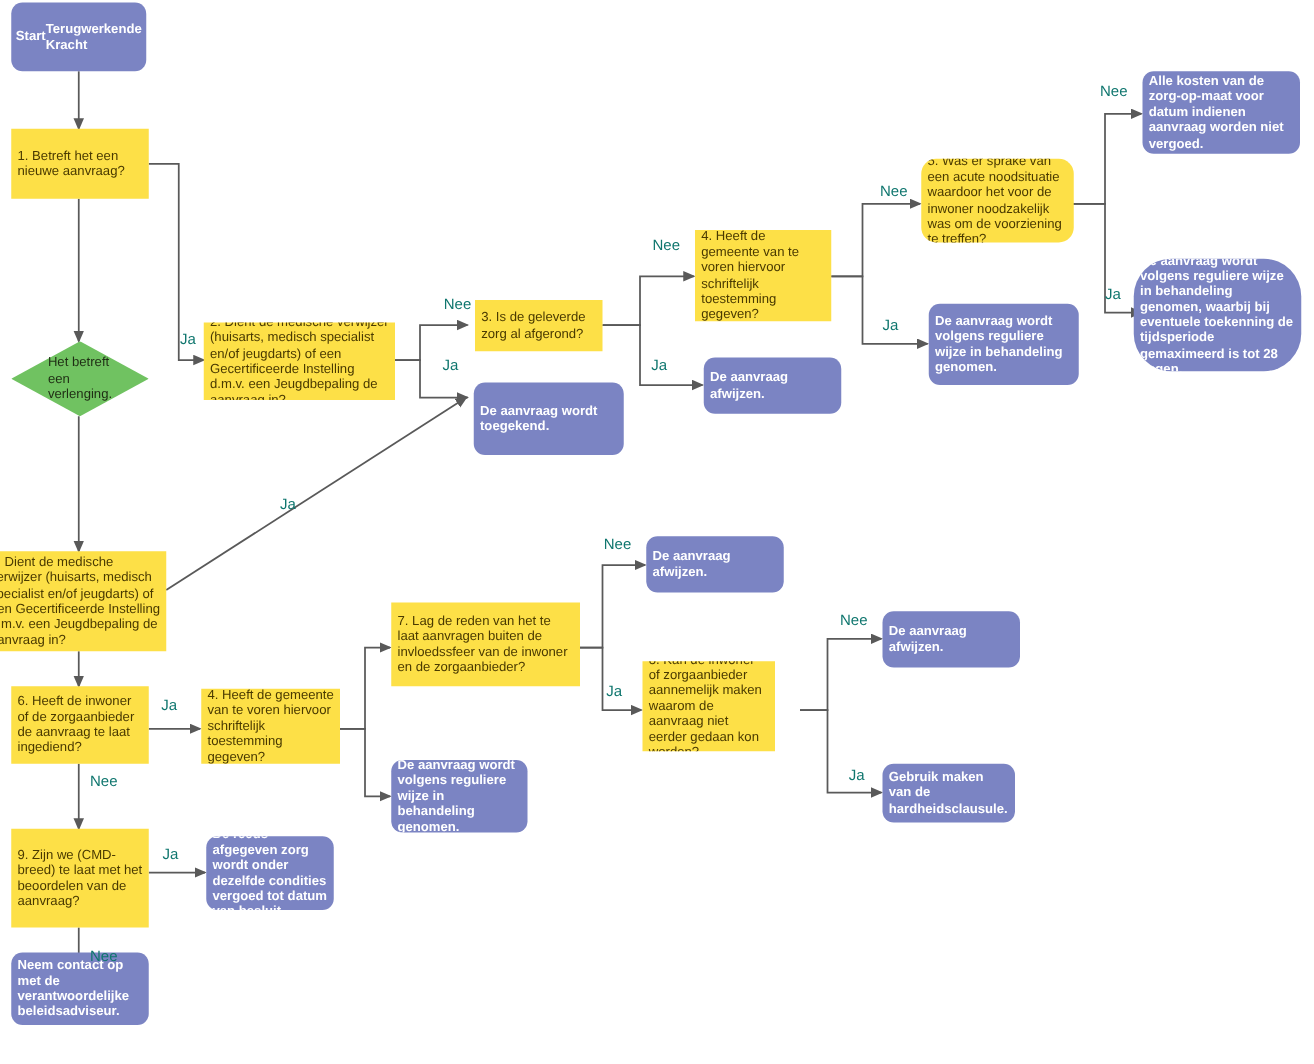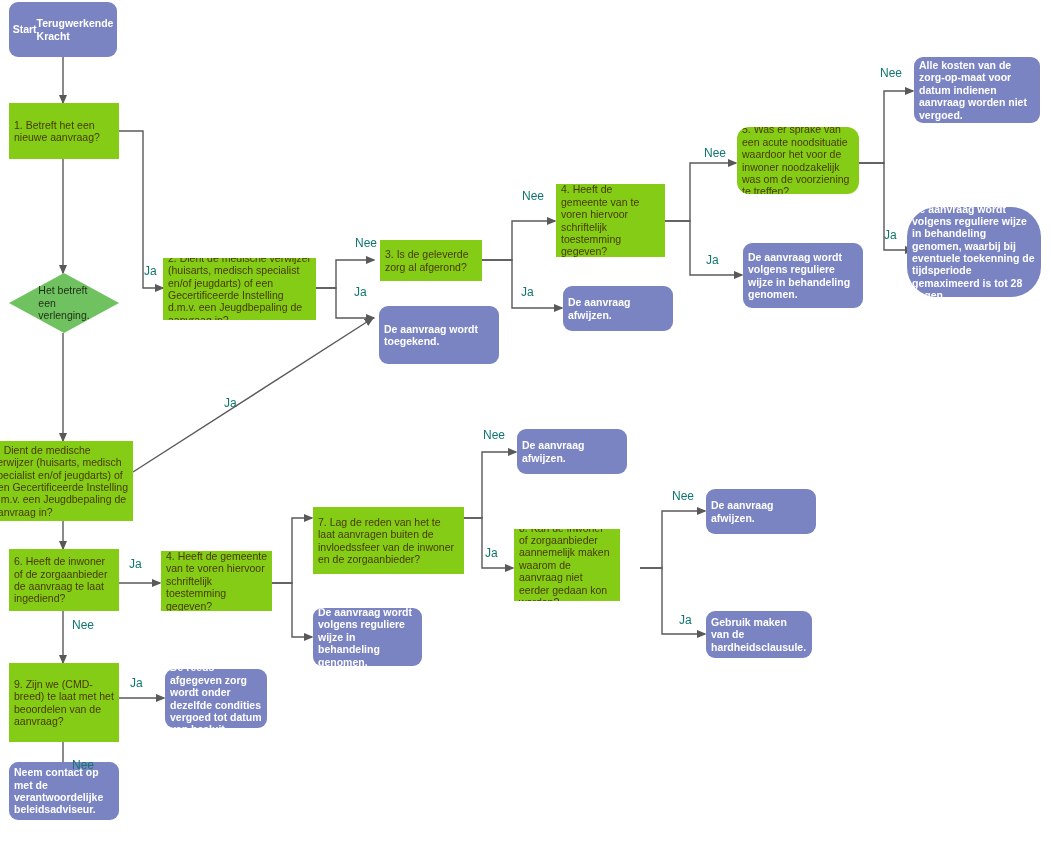--- a/index.html
+++ b/index.html
@@ -30,21 +30,21 @@
     box-sizing: border-box;
     display: flex;
     align-items: center;
     justify-content: center;
     text-align: left;
     line-height: 1.18;
     padding: 3px 5px;
     overflow: hidden;
   }
   .node-decision {
-    background: #84cc16;
+    background: #fde047;
     color: #4a3a00;
     font-size: 10.5px;
   }
   .node-terminal {
     background: #7B84C3;
     color: #ffffff;
     font-weight: bold;
     border-radius: 9px;
     font-size: 10.5px;
   }
@@ -163,21 +163,21 @@
   <div class="node node-terminal" style="left:914px; top:57px;  width:126px; height:66px;">Alle kosten van de zorg-op-maat voor datum indienen aanvraag worden niet vergoed.</div>
 
   <div class="node node-terminal" style="left:907px; top:207px; width:134px; height:90px;border-radius:30px;">De aanvraag wordt volgens reguliere wijze in behandeling genomen, waarbij bij eventuele toekenning de tijdsperiode gemaximeerd is tot 28 dagen.</div>
 
   <div class="node node-decision" style="left:-13px; top:441px; width:146px; height:80px;">2. Dient de medische verwijzer (huisarts, medisch specialist en/of jeugdarts) of een Gecertificeerde Instelling d.m.v. een Jeugdbepaling de aanvraag in?</div>
 
   <div class="node node-decision" style="left:9px;  top:549px; width:110px; height:62px;">6. Heeft de inwoner of de zorgaanbieder de aanvraag te laat ingediend?</div>
 
   <div class="node node-decision" style="left:161px; top:551px; width:111px; height:60px;">4. Heeft de gemeente van te voren hiervoor schriftelijk toestemming gegeven?</div>
 
-  <div class="node node-decision" style="left:313px; top:507px; width:151px; height:67px;">7. Lag de reden van het te laat aanvragen buiten de invloedssfeer van de inwoner en de zorgaanbieder?</div>
+  <div class="node node-decision" style="left:313px; top:482px; width:151px; height:67px;">7. Lag de reden van het te laat aanvragen buiten de invloedssfeer van de inwoner en de zorgaanbieder?</div>
 
   <div class="node node-terminal" style="left:517px; top:429px; width:110px; height:45px;">De aanvraag afwijzen.</div>
 
   <div class="node node-terminal" style="left:313px; top:608px; width:109px; height:58px;">De aanvraag wordt volgens reguliere wijze in behandeling genomen.</div>
 
   <div class="node node-decision" style="left:514px; top:529px; width:106px; height:72px;">8. Kan de inwoner of zorgaanbieder aannemelijk maken waarom de aanvraag niet eerder gedaan kon worden?</div>
 
   <div class="node node-terminal" style="left:706px; top:489px; width:110px; height:45px;">De aanvraag afwijzen.</div>
 
   <div class="node node-terminal" style="left:706px; top:611px; width:106px; height:47px;">Gebruik maken van de hardheidsclausule.</div>

